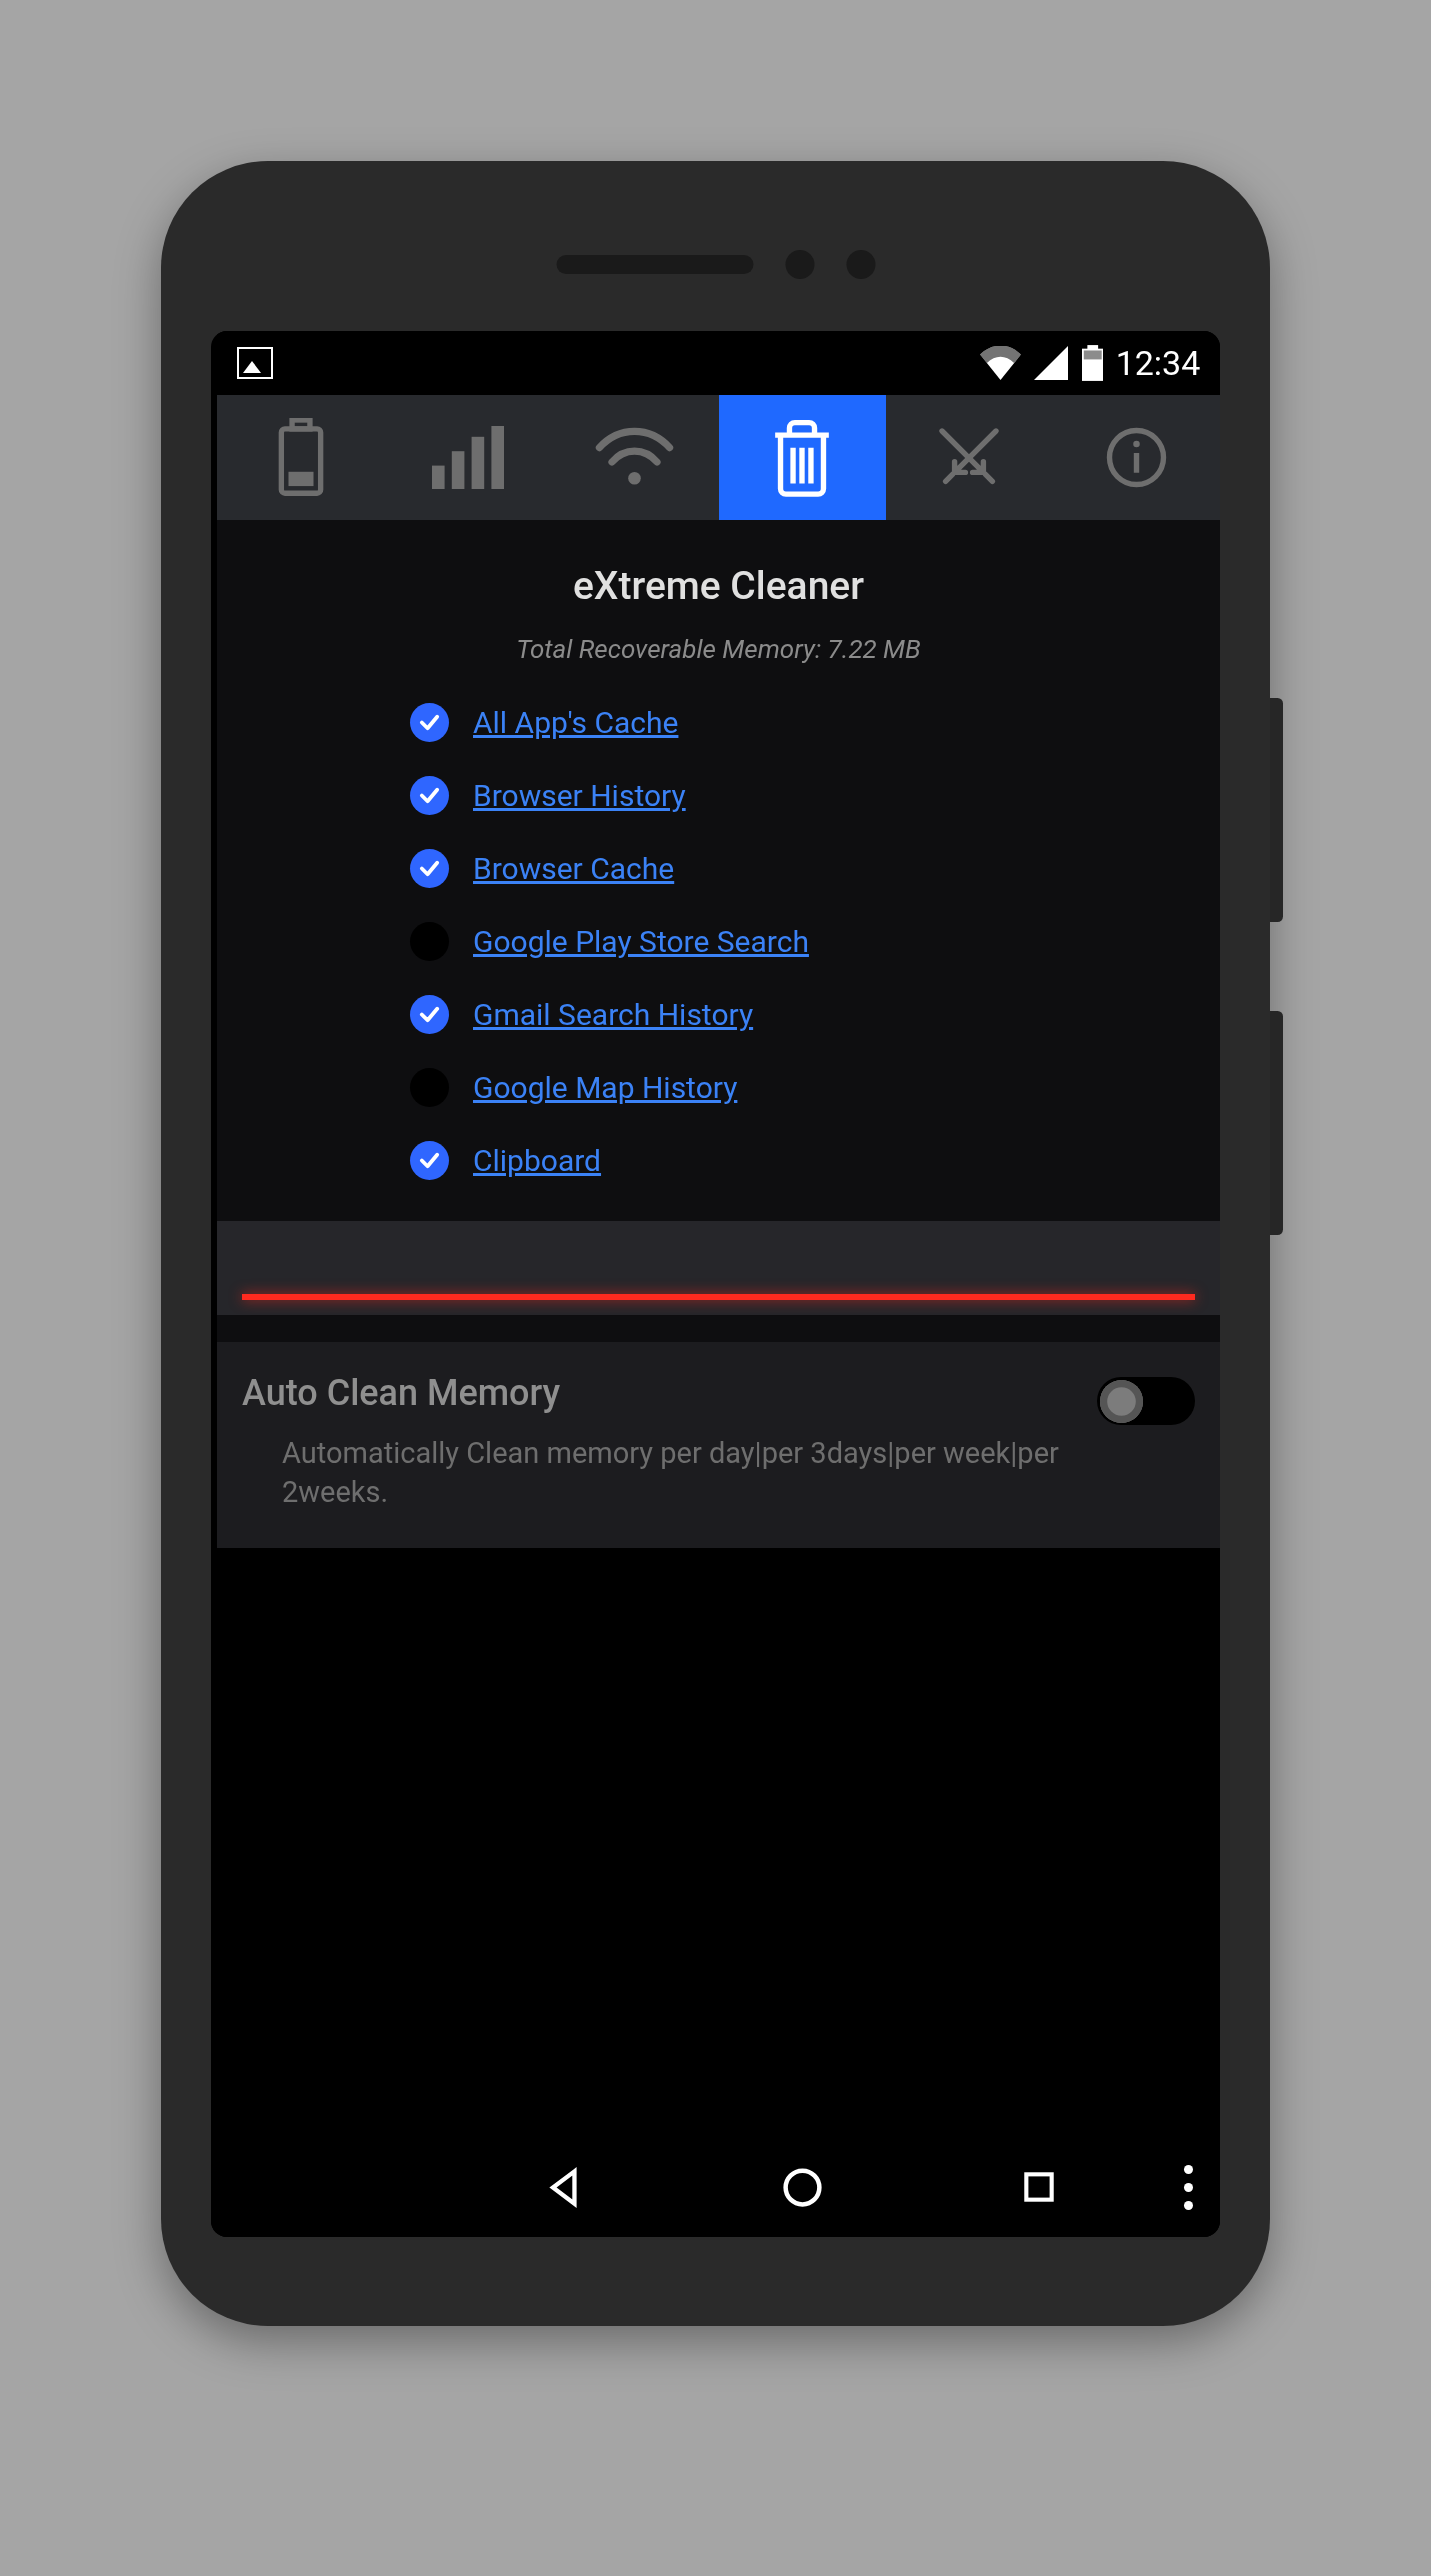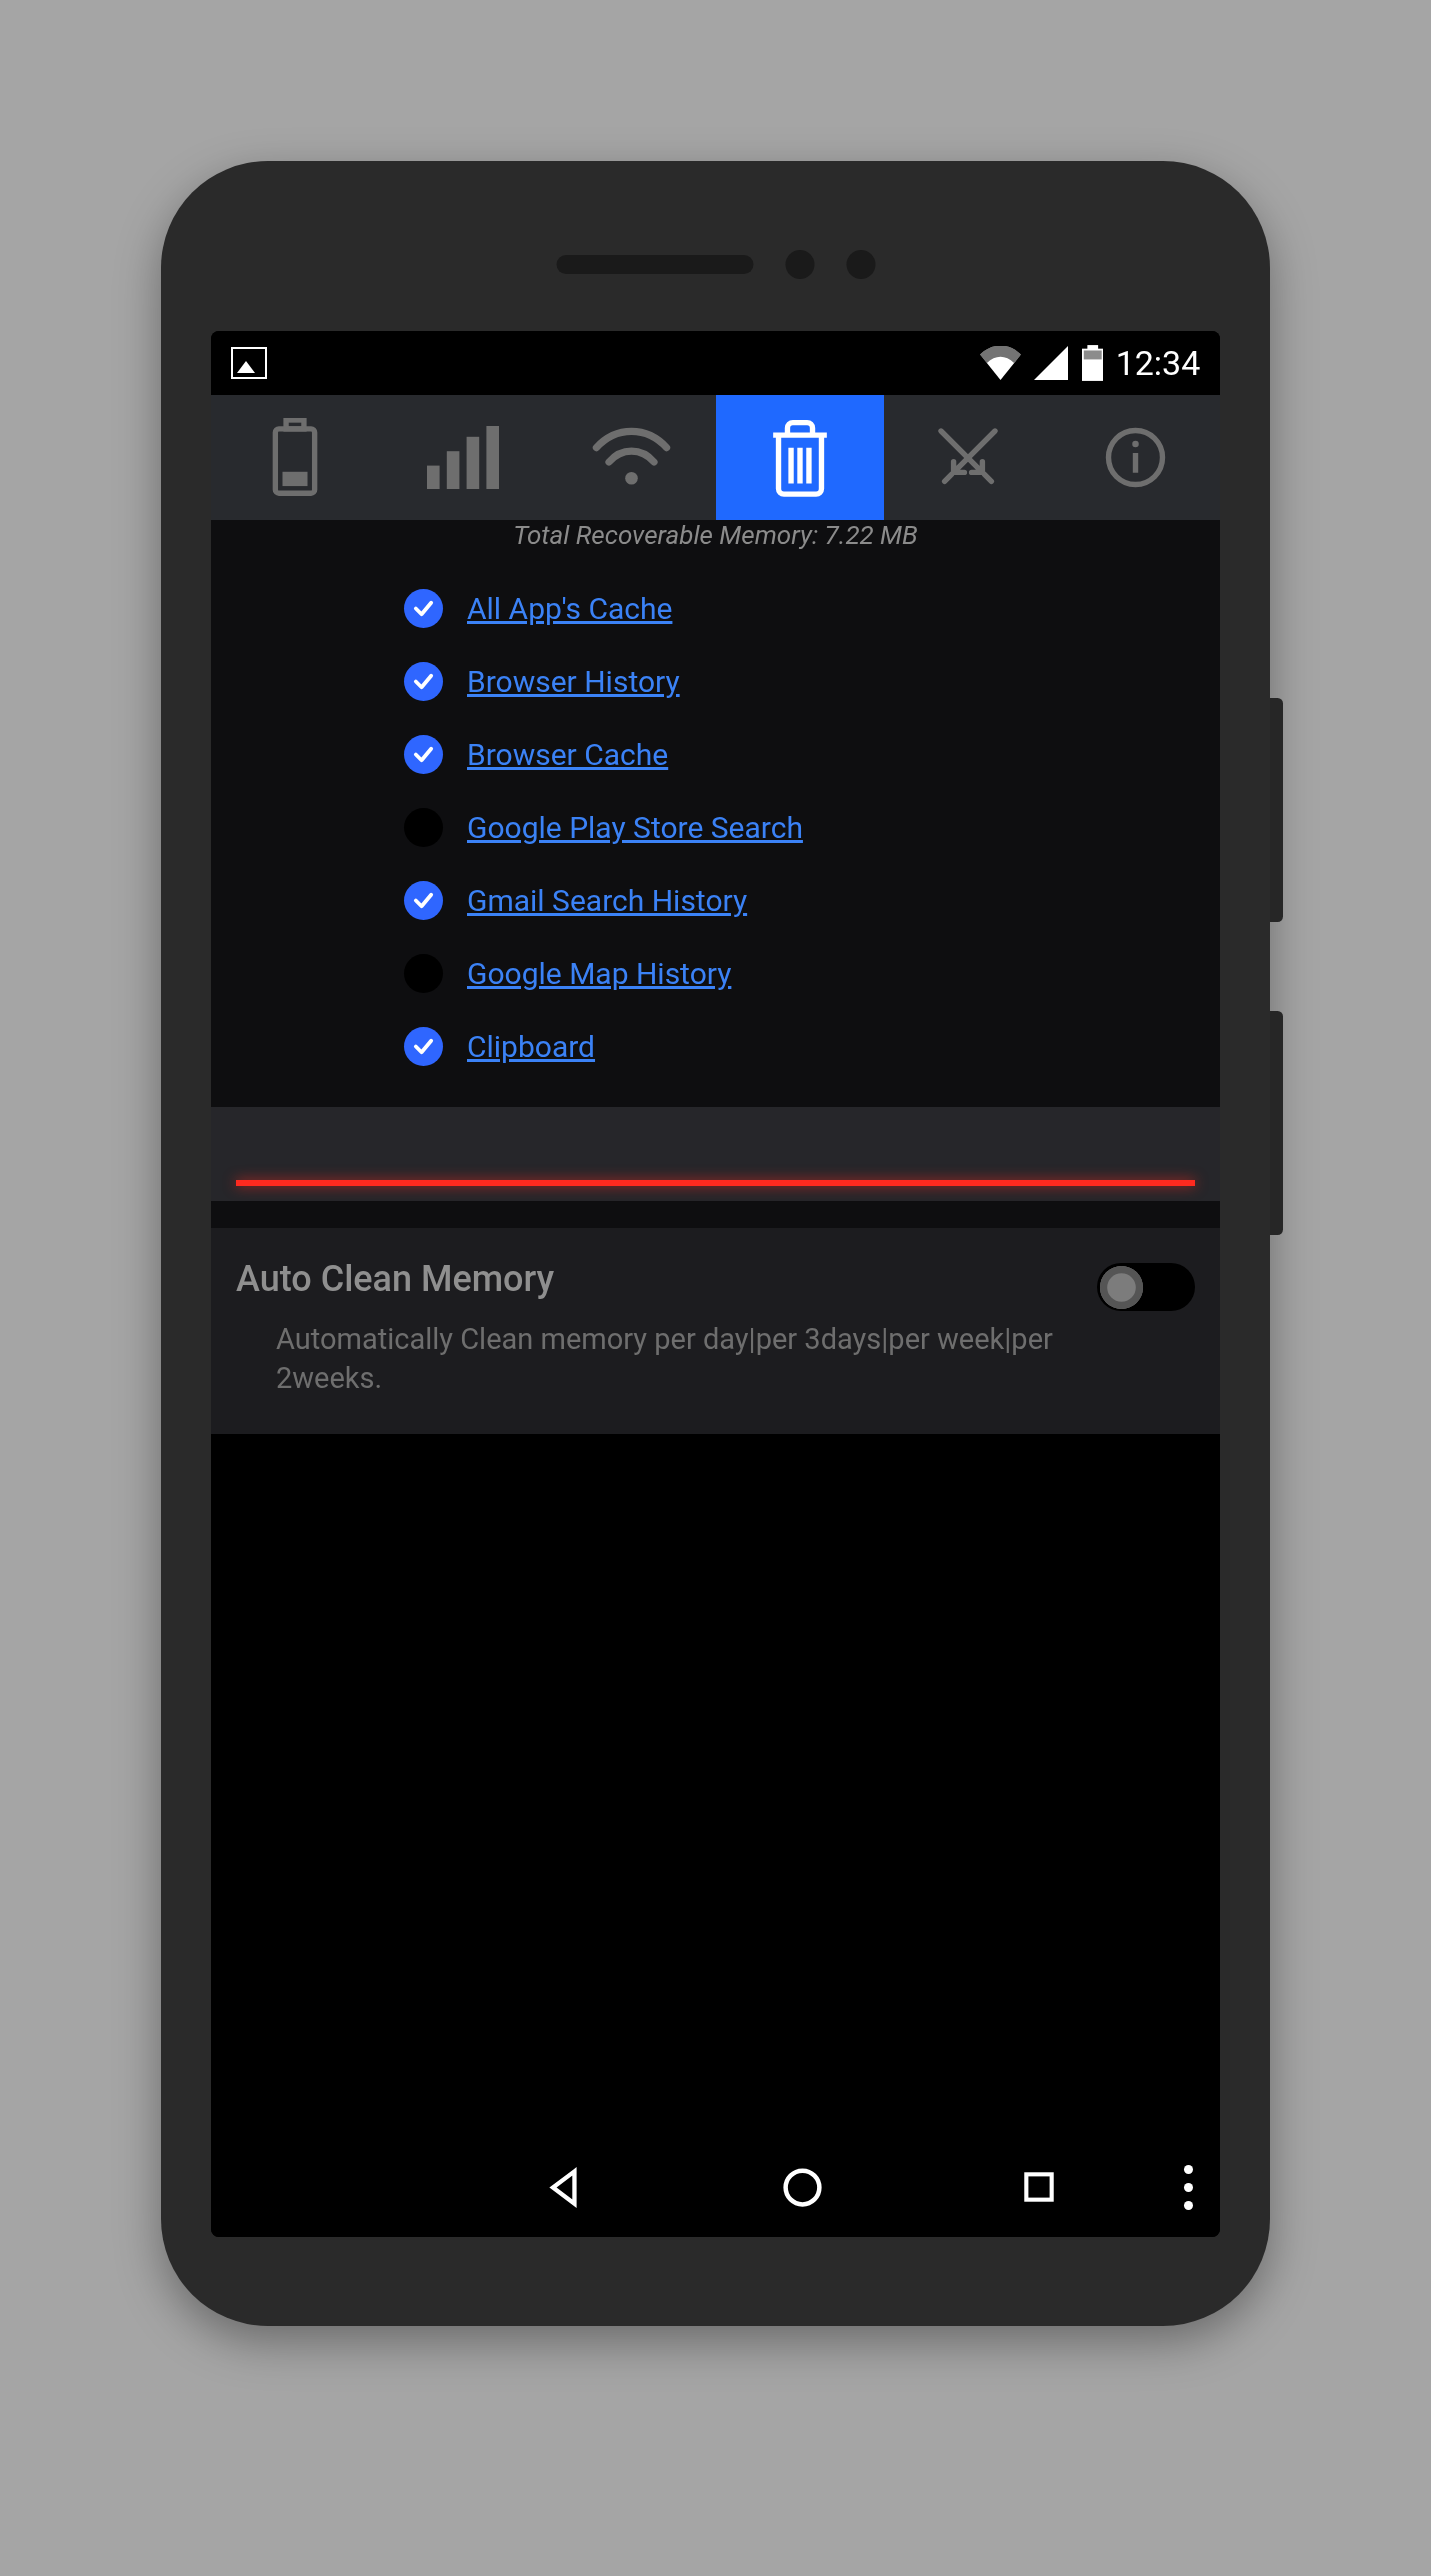--- a/index.html
+++ b/index.html
@@ -36,21 +36,22 @@
     top: 89px; left: 50%; transform: translateX(-50%);
     display: flex; align-items: center; gap: 32px;
   }
   .ear { width: 197px; height: 19.7px; background: #1a1a1a; border-radius: 10.7px; }
   .dot { width: 29px; height: 29px; background: #1a1a1a; border-radius: 50%; }
   .screen-wrap {
     position: absolute;
     top: 170px; left: 50px; right: 50px; bottom: 89px;
     background: #000;
     overflow: hidden;
-    border-radius: 8px;
+    border-radius: 16px;
+    padding-left: 6px;
   }
   .status-bar {
     height: 64px;
     background: #000;
     color: #fff;
     display: flex;
     align-items: center;
     padding: 0 19.7px;
     font-size: 34px;
     font-weight: 400;
@@ -236,20 +237,21 @@
       <div class="tab">
         <svg width="63" height="63" viewBox="0 0 35 35" fill="none" stroke="#6e6e6e" stroke-width="3">
             <circle cx="17.5" cy="17.5" r="15"></circle>
             <circle cx="17.5" cy="10" r="1.8" fill="#6e6e6e" stroke="none"></circle>
             <path d="M17.5 15 v11"></path>
           </svg>
       </div>
     </div>
 
     <div class="content">
+      <div class="title">eXtreme Cleaner</div>
       <div class="subtitle">Total Recoverable Memory: 7.22 MB</div>
 
       <div class="options" id="options">
           <div class="opt">
             <div class="chk on">
               <svg width="23" height="23" viewBox="0 0 24 24" fill="none" stroke="#fff" stroke-width="4" stroke-linecap="round" stroke-linejoin="round">
                 <path d="M4 12 L10 18 L20 6"></path>
               </svg>
             </div>
             <span>All App's Cache</span>

